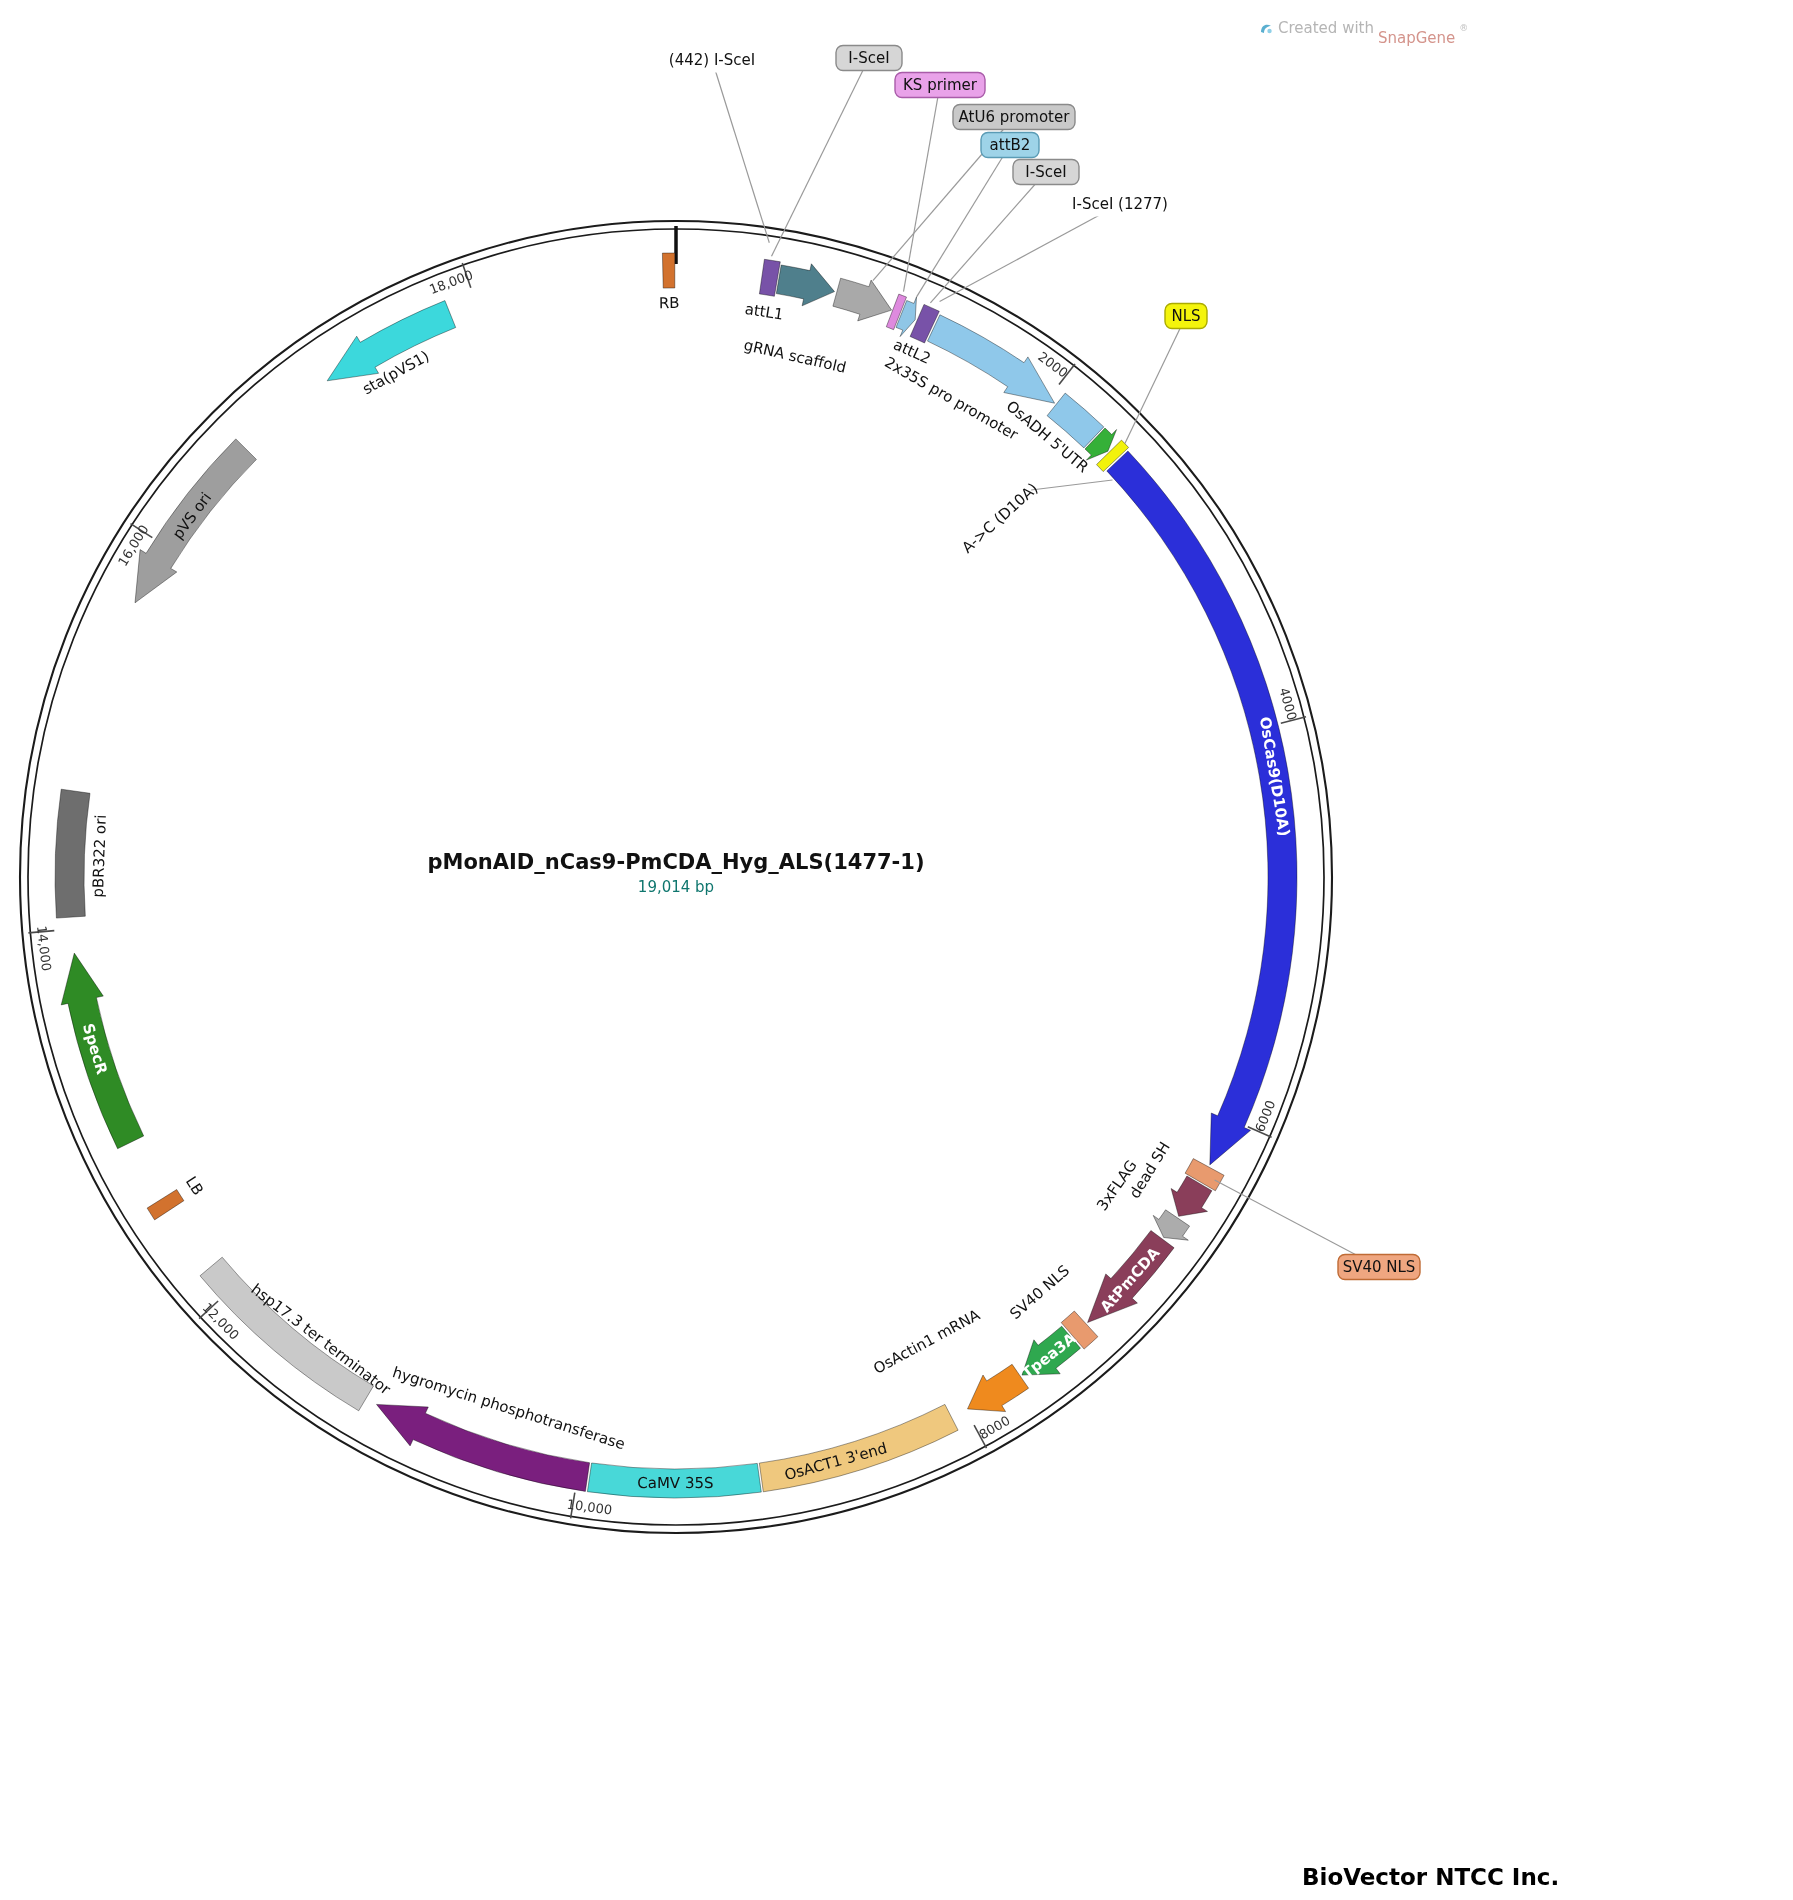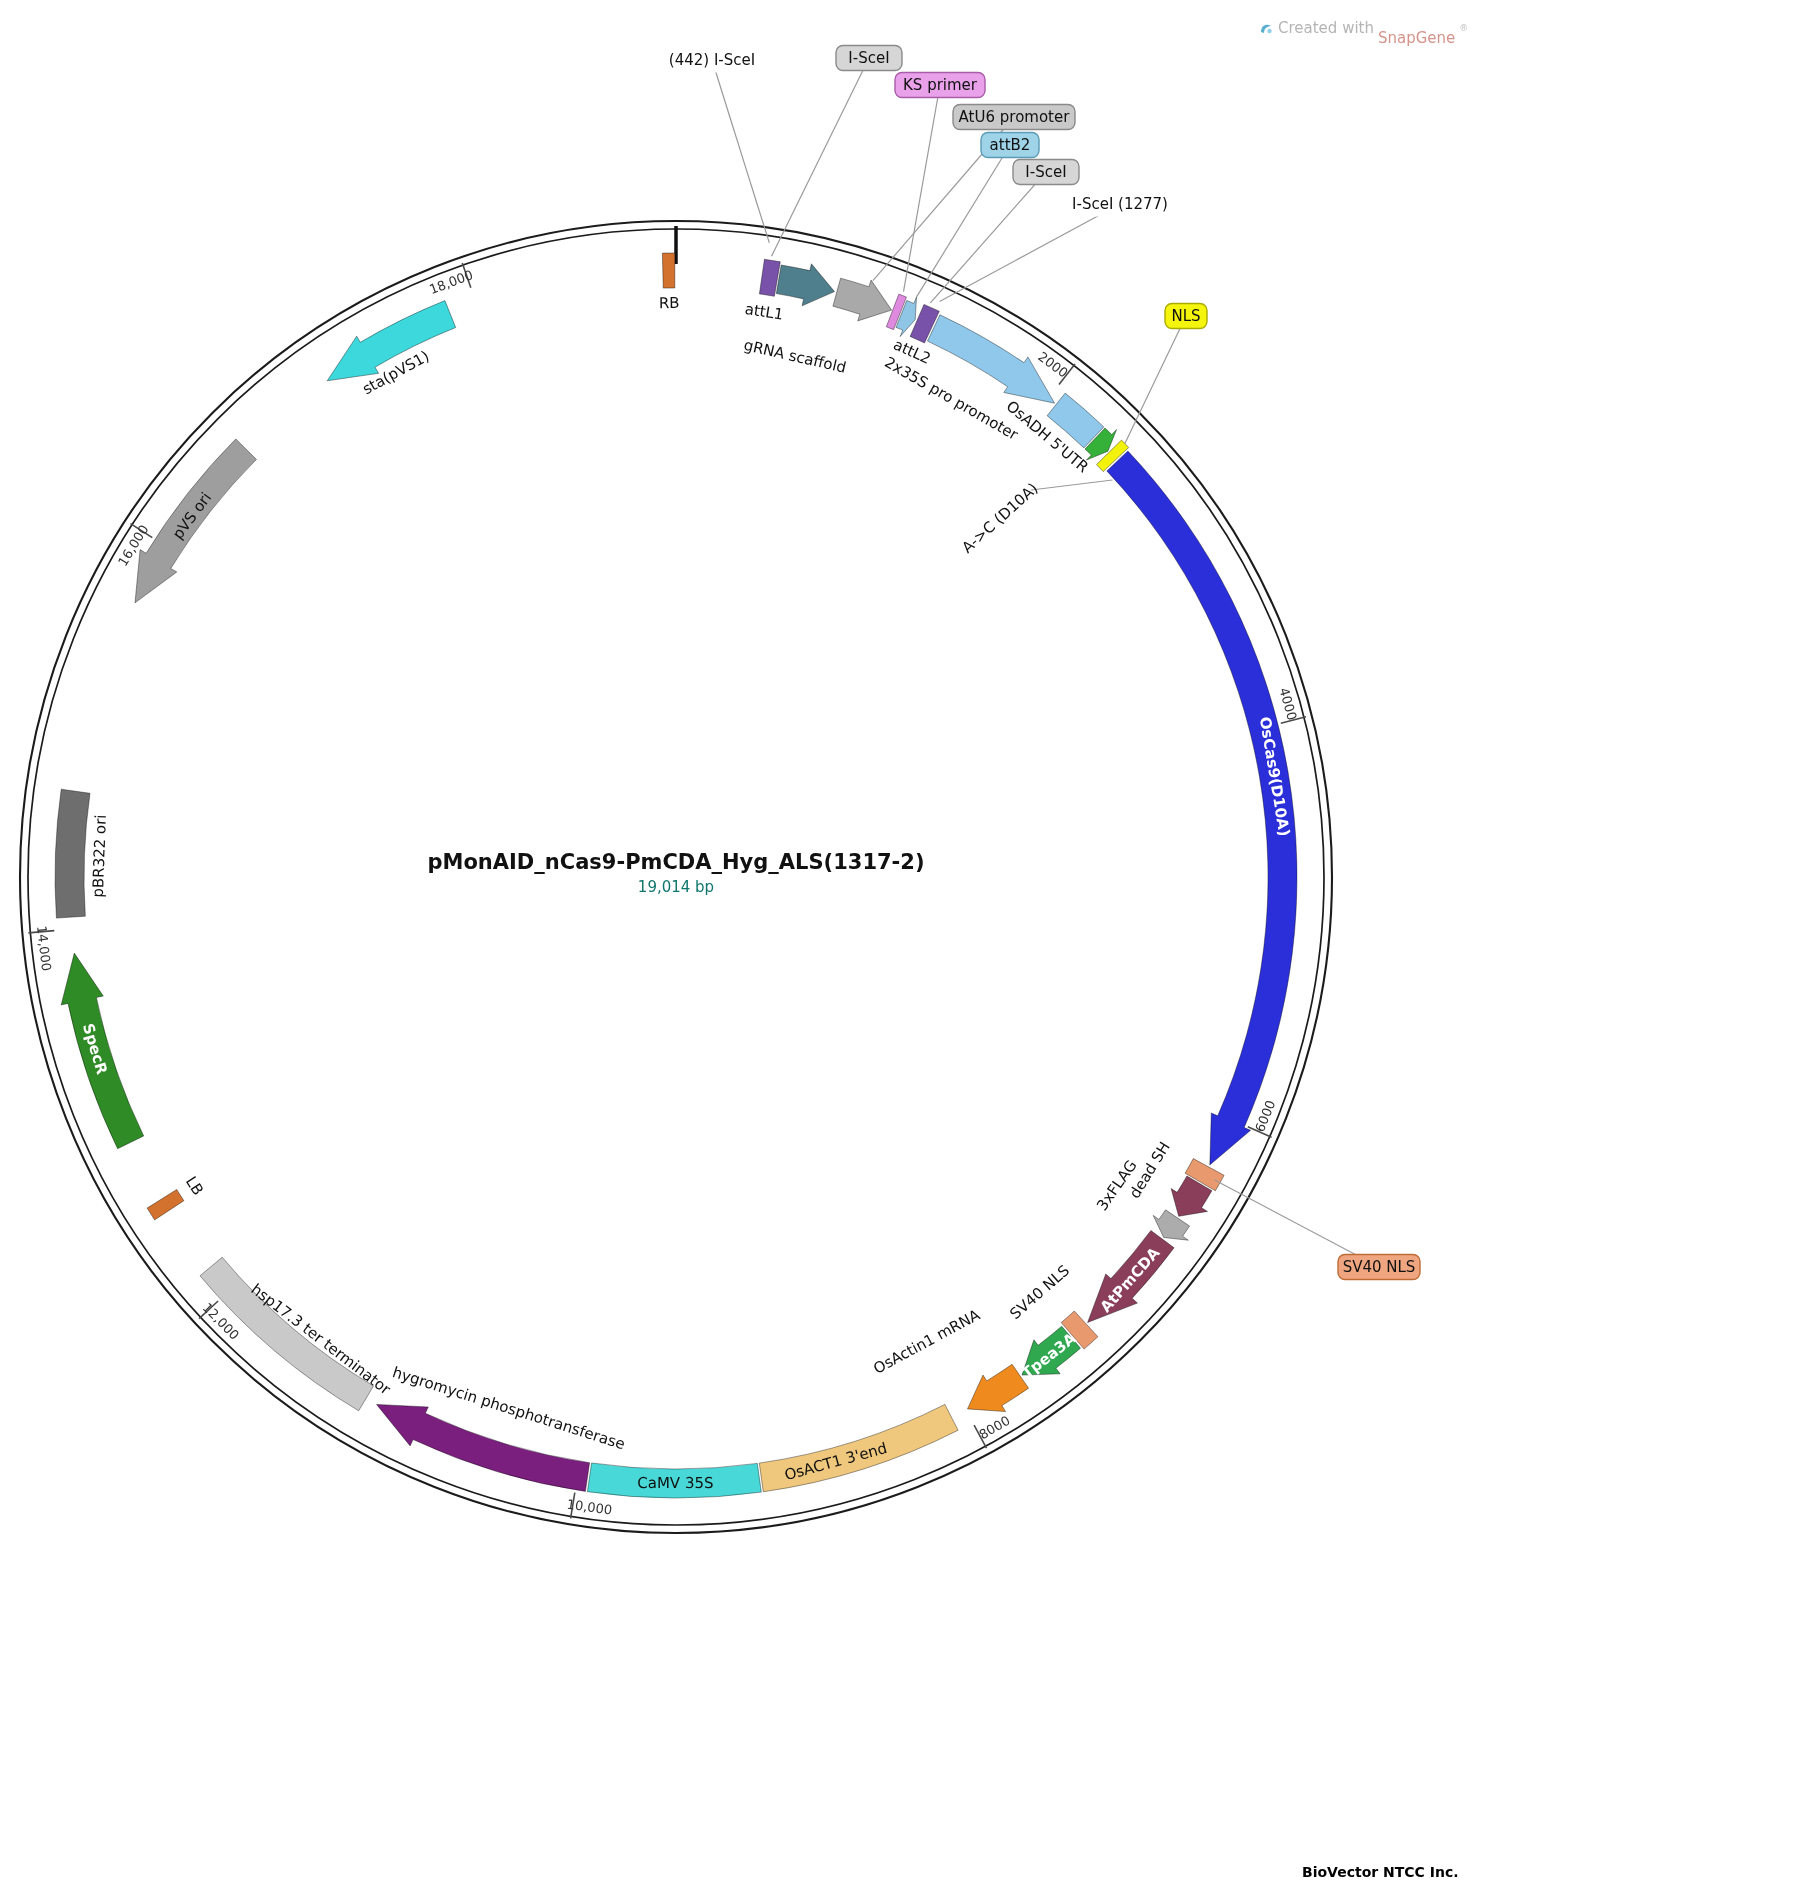--- a/index.html
+++ b/index.html
@@ -5,21 +5,21 @@
   html,body{margin:0;padding:0;background:#ffffff;}
   body{width:1793px;height:1900px;position:relative;font-family:"DejaVu Sans","Liberation Sans",sans-serif;overflow:hidden;}
   svg text{font-family:"DejaVu Sans","Liberation Sans",sans-serif;}
   #map{position:absolute;left:0;top:0;}
   .title-block{position:absolute;left:676px;top:850px;transform:translateX(-50%);text-align:center;pointer-events:none;}
   .ptitle{font-size:21px;font-weight:bold;color:#111;white-space:nowrap;}
   .psize{font-size:15px;color:#0f766e;margin-top:4px;}
   .watermark{position:absolute;left:1258px;top:8px;font-size:15px;color:#b5b5b5;display:flex;align-items:center;gap:4px;}
   .watermark .brand{color:#d4948c;margin-top:21px;}
   .watermark sup{font-size:9px;color:#c0c0c0;}
-  .footer{position:absolute;left:1302px;top:1864px;font-size:14px;font-weight:bold;color:#000;}
+  .footer{position:absolute;left:1302px;top:1864px;font-size:23px;font-weight:bold;color:#000;}
 </style>
 </head>
 <body>
 
 <div>
   <svg id="map" width="1793" height="1900" viewBox="0 0 1793 1900">
       <circle cx="676" cy="877" r="656" fill="none" stroke="#1b1b1b" stroke-width="2.1"></circle>
       <circle cx="676" cy="877" r="648" fill="none" stroke="#1b1b1b" stroke-width="1.7"></circle>
       <line x1="1059.0" y1="384.4" x2="1075.0" y2="363.9" stroke="#4a4a4a" stroke-width="1.6"></line>
       <text transform="translate(1053.0,364.8) rotate(36.4)" text-anchor="middle" dominant-baseline="central" fill="#333333" font-size="13">2000</text>
@@ -117,21 +117,21 @@
       <text x="1186" y="316" text-anchor="middle" dominant-baseline="central" fill="#111111" font-size="15">NLS</text>
       <rect x="1338" y="1254.5" width="82" height="25" rx="7" fill="#EFA680" stroke="#BF6B35" stroke-width="1.4"></rect>
       <text x="1379" y="1267" text-anchor="middle" dominant-baseline="central" fill="#111111" font-size="15">SV40 NLS</text>
       <line x1="1031.1" y1="490.0" x2="1112.5" y2="480.0" stroke="#9a9a9a" stroke-width="1.2"></line>
       <g transform="translate(1000,518) rotate(-42)">
         <text text-anchor="middle" dominant-baseline="central" fill="#111111" font-size="15">A-&gt;C (D10A)</text>
       </g>
     </svg>
 
   <div class="title-block">
-    <div class="ptitle">pMonAID_nCas9-PmCDA_Hyg_ALS(1317-2)</div>
+    <div class="ptitle">pMonAID_nCas9-PmCDA_Hyg_ALS(1477-1)</div>
     <div class="psize">19,014 bp</div>
   </div>
 
   <div class="watermark">
     <svg width="16" height="16" viewBox="0 0 16 16">
       <path d="M3 12 C 3 5, 9 3, 13 6 C 10 6, 6 8, 6 13 Z" fill="#5AAFD0"></path>
       <circle cx="11.5" cy="11" r="2.2" fill="#8FD0E8"></circle>
     </svg>
     <span>Created with </span>
     <span class="brand">SnapGene</span>

